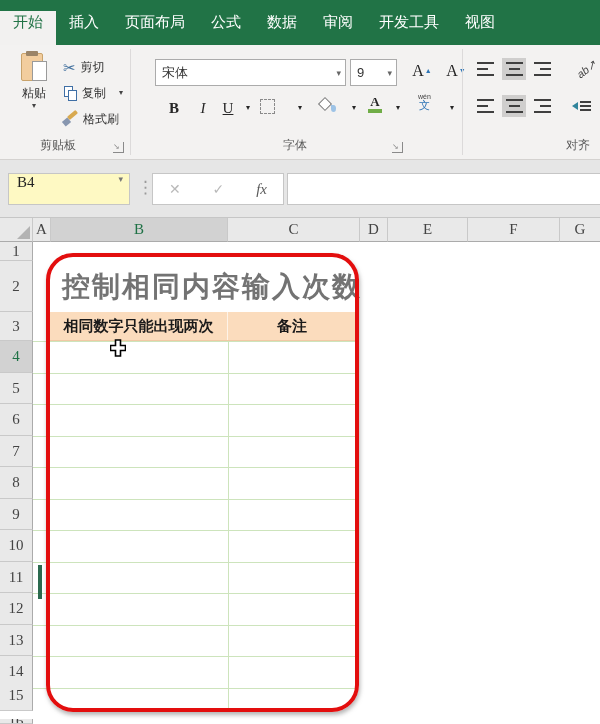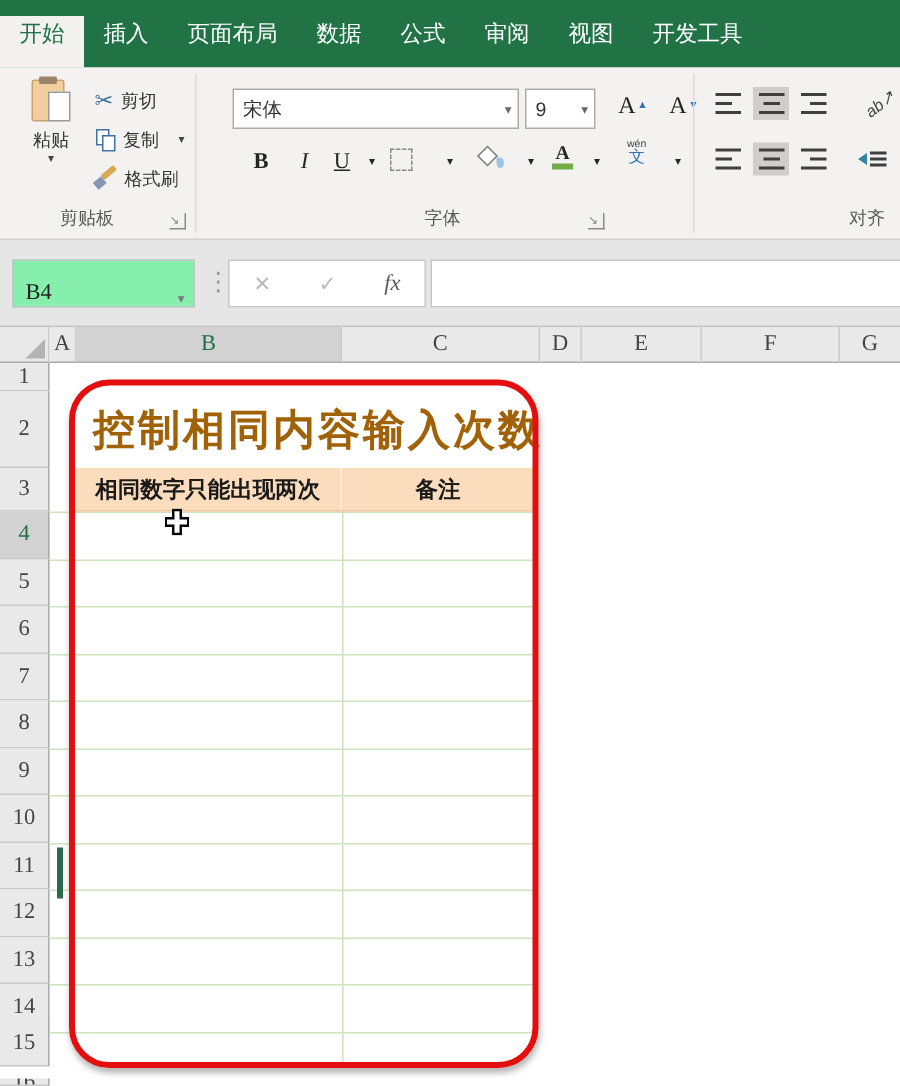--- a/index.html
+++ b/index.html
@@ -61,65 +61,65 @@
   .al-left i { align-self:flex-start; } .al-center i { align-self:center; } .al-right i { align-self:flex-end; }
   .alico.sel { background:#CFCECD; }
   .ab-ic { position:absolute; transform:rotate(-38deg); font-size:11px; color:#444; font-style:italic; }
   .ind-ic { position:absolute; display:flex; align-items:center; gap:2px; }
   .ind-ic .tri { width:0; height:0; border-top:4px solid transparent; border-bottom:4px solid transparent; border-right:6px solid #31859C; }
   .ind-ic .bars { display:flex; flex-direction:column; gap:2px; }
   .ind-ic .bars i { display:block; width:11px; height:2px; background:#3f3f3f; }
 
   
   .fxbar { position:absolute; left:0; top:160px; width:600px; height:58px; background:#E6E6E6; border-bottom:1px solid #C6C6C6; }
-  .namebox { position:absolute; left:8px; top:13px; width:122px; height:32px; background:#86efac; border:1px solid #C6C6C6; display:flex; align-items:flex-end; }
+  .namebox { position:absolute; left:8px; top:13px; width:122px; height:32px; background:#fef9c3; border:1px solid #C6C6C6; display:flex; align-items:flex-start; }
   .namebox .val { flex:1; padding-left:8px; font-size:15px; color:#222; font-family:"Liberation Serif", serif; }
   .namebox .car { font-size:9px; color:#777; padding-right:6px; }
   .fx-dots { position:absolute; left:137px; top:17px; font-size:17px; color:#9a9a9a; }
   .fxbtns { position:absolute; left:152px; top:13px; width:132px; height:32px; background:#fff; border:1px solid #C6C6C6; display:flex; align-items:center; justify-content:space-around; }
   .fxbtns .gray { color:#b9b9b9; font-size:14px; }
   .fxbtns .fx { color:#5a5a5a; font-size:15px; font-style:italic; font-family:"Liberation Serif", serif; }
   .fxinput { position:absolute; left:287px; top:13px; width:313px; height:32px; background:#fff; border:1px solid #C6C6C6; border-right:none; }
 
   
   .sheet { position:absolute; left:0; top:218px; width:600px; height:506px; background:#fff; }
   .hdr { position:absolute; background:#E9E9E9; color:#444; font-family:"Liberation Serif", serif; font-size:15px; display:flex; align-items:center; justify-content:center; overflow:hidden; }
   .colhdr { top:0; height:24px; border-right:1px solid #C9C9C9; border-bottom:1px solid #ABABAB; }
   .rowhdr { left:0; width:33px; border-bottom:1px solid #C9C9C9; border-right:1px solid #ABABAB; }
   .hdr.sel { background:#D2D2D2; color:#1E7145; }
   .corner { left:0; width:33px; }
   .corner .tri { position:absolute; right:2px; bottom:2px; width:0; height:0; border-left:13px solid transparent; border-bottom:13px solid #B3B3B3; }
 
   .gl { position:absolute; left:33px; width:323px; height:1px; background:#CDE4BC; }
   .gv { position:absolute; width:1px; background:#CDE4BC; }
 
-  .sheet-title { position:absolute; left:62px; top:43px; height:51px; display:flex; align-items:center; font-size:28px; font-weight:bold; letter-spacing:2px; color:#a16207; white-space:nowrap; }
+  .sheet-title { position:absolute; left:62px; top:43px; height:51px; display:flex; align-items:center; font-size:28px; font-weight:bold; letter-spacing:2px; color:#737373; white-space:nowrap; }
   .peach { position:absolute; left:50px; top:94px; width:306px; height:29px; background:#FBDCBD; border-bottom:1px solid #F0C9A4; display:flex; }
   .peach .cell { display:flex; align-items:center; justify-content:center; font-weight:bold; font-size:15px; color:#1a1a1a; }
   .peach .c1 { width:178px; border-right:1px solid rgba(255,255,255,.65); }
   .peach .c2 { flex:1; }
 
   .redbox { position:absolute; left:46px; top:35px; width:313px; height:459px; border:4px solid #E30E0E; border-radius:27px; box-shadow:1px 3px 4px rgba(120,120,120,.55); }
   .cursor { position:absolute; left:110px; top:121px; width:16px; height:18px; }
   .green-mark { position:absolute; left:38px; top:347px; width:4px; height:34px; background:#2B6A4F; }
 </style>
 </head>
 <body>
 
 <div id="app">
 
   <div class="tabbar">
     <span class="tab active">开始</span>
     <span class="tab">插入</span>
     <span class="tab">页面布局</span>
+    <span class="tab">公式</span>
     <span class="tab">数据</span>
-    <span class="tab">公式</span>
     <span class="tab">审阅</span>
+    <span class="tab">开发工具</span>
     <span class="tab">视图</span>
-    <span class="tab">开发工具</span>
   </div>
 
   <div class="ribbon">
 
     <div class="paste-btn">
       <span class="clip-icon">
         <span class="clip-body"></span>
           <span class="clip-top"></span>
           <span class="clip-page"></span>
       </span>

